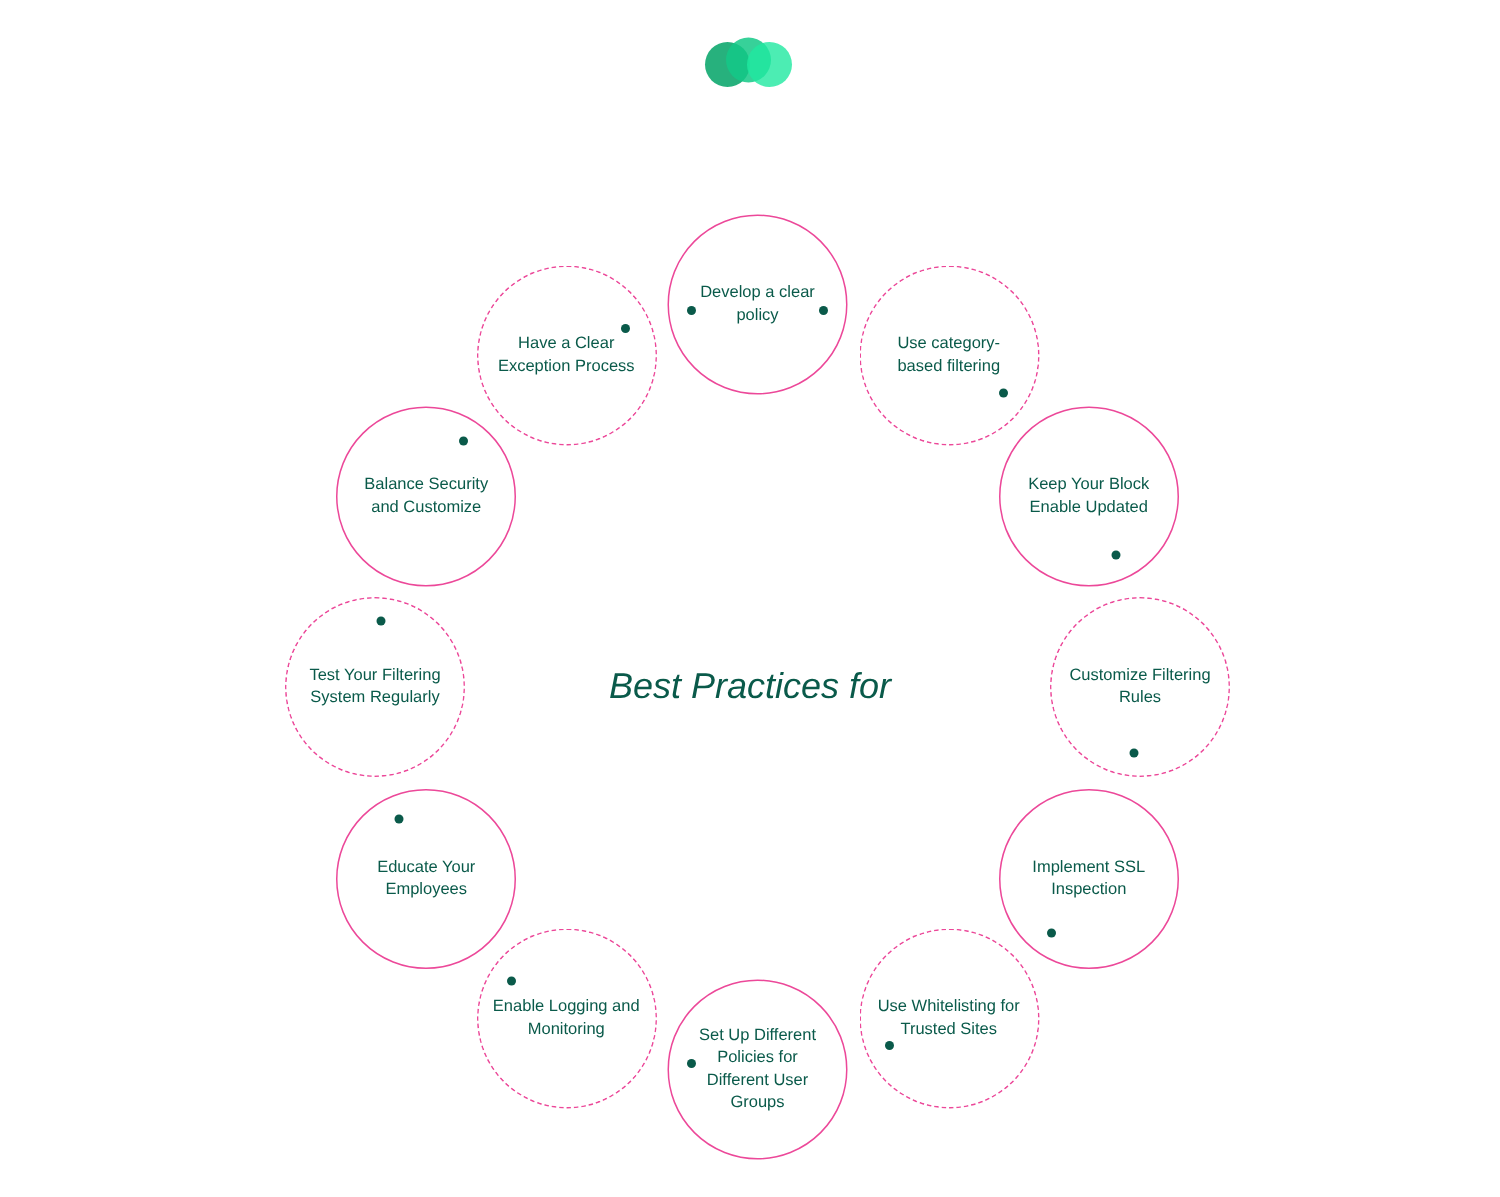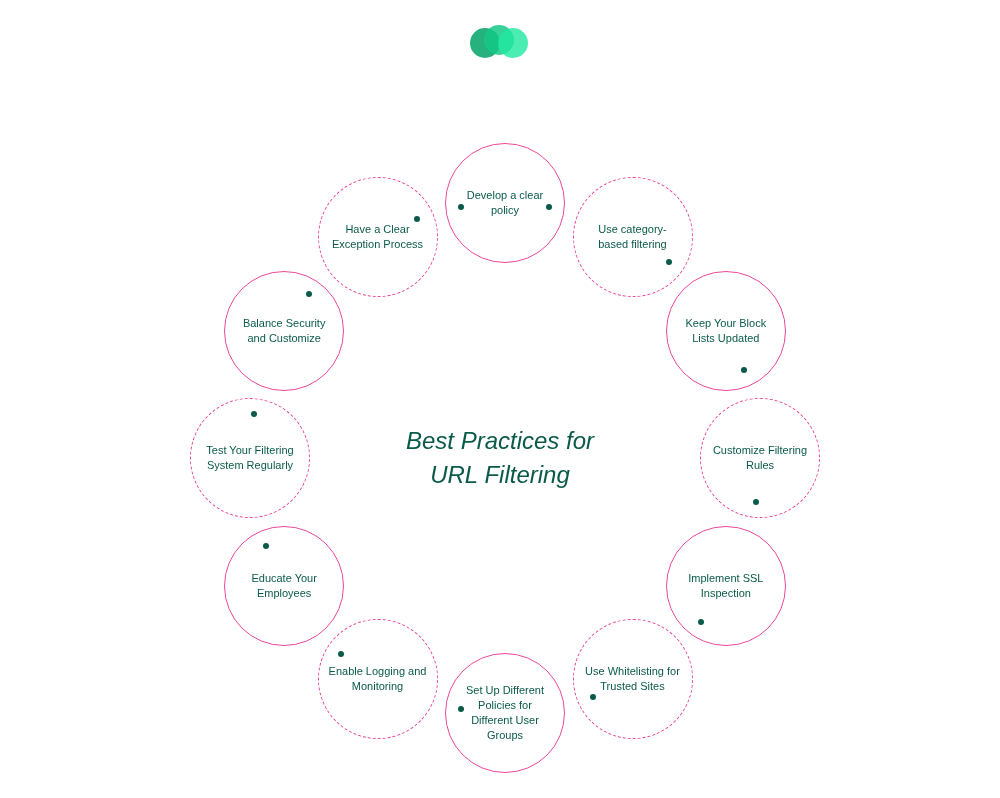--- a/index.html
+++ b/index.html
@@ -75,36 +75,35 @@
 <div class="logo">
   <div class="logo-mark">
     <div class="circle-a"></div>
       <div class="circle-b"></div>
       <div class="circle-c"></div>
   </div>
 </div>
 
 <div class="center-title">
   <div>Best Practices for</div>
-  <div>URL Filtering</div>
 </div>
 
 <div id="ring">
     <div class="node" style="left: 445px; top: 143px;">
       <span>Develop a clear policy</span>
     </div>
     <div class="dot" style="left: 545.842px; top: 203.797px;"></div>
     <div class="dot" style="left: 589.633px; top: 215.531px;"></div>
     <div class="node dashed" style="left: 572.5px; top: 177.164px;">
       <span>Use category-based filtering</span>
     </div>
     <div class="dot" style="left: 665.57px; top: 259.373px;"></div>
     <div class="dot" style="left: 697.627px; top: 291.43px;"></div>
     <div class="node" style="left: 665.836px; top: 270.5px;">
-      <span>Keep Your Block Lists Updated</span>
+      <span>Keep Your Block Enable Updated</span>
     </div>
     <div class="dot" style="left: 741.469px; top: 367.367px;"></div>
     <div class="dot" style="left: 753.203px; top: 411.158px;"></div>
     <div class="node dashed" style="left: 700px; top: 398px;">
       <span>Customize Filtering Rules</span>
     </div>
     <div class="dot" style="left: 753.203px; top: 498.842px;"></div>
     <div class="dot" style="left: 741.469px; top: 542.633px;"></div>
     <div class="node" style="left: 665.836px; top: 525.5px;">
       <span>Implement SSL Inspection</span>

